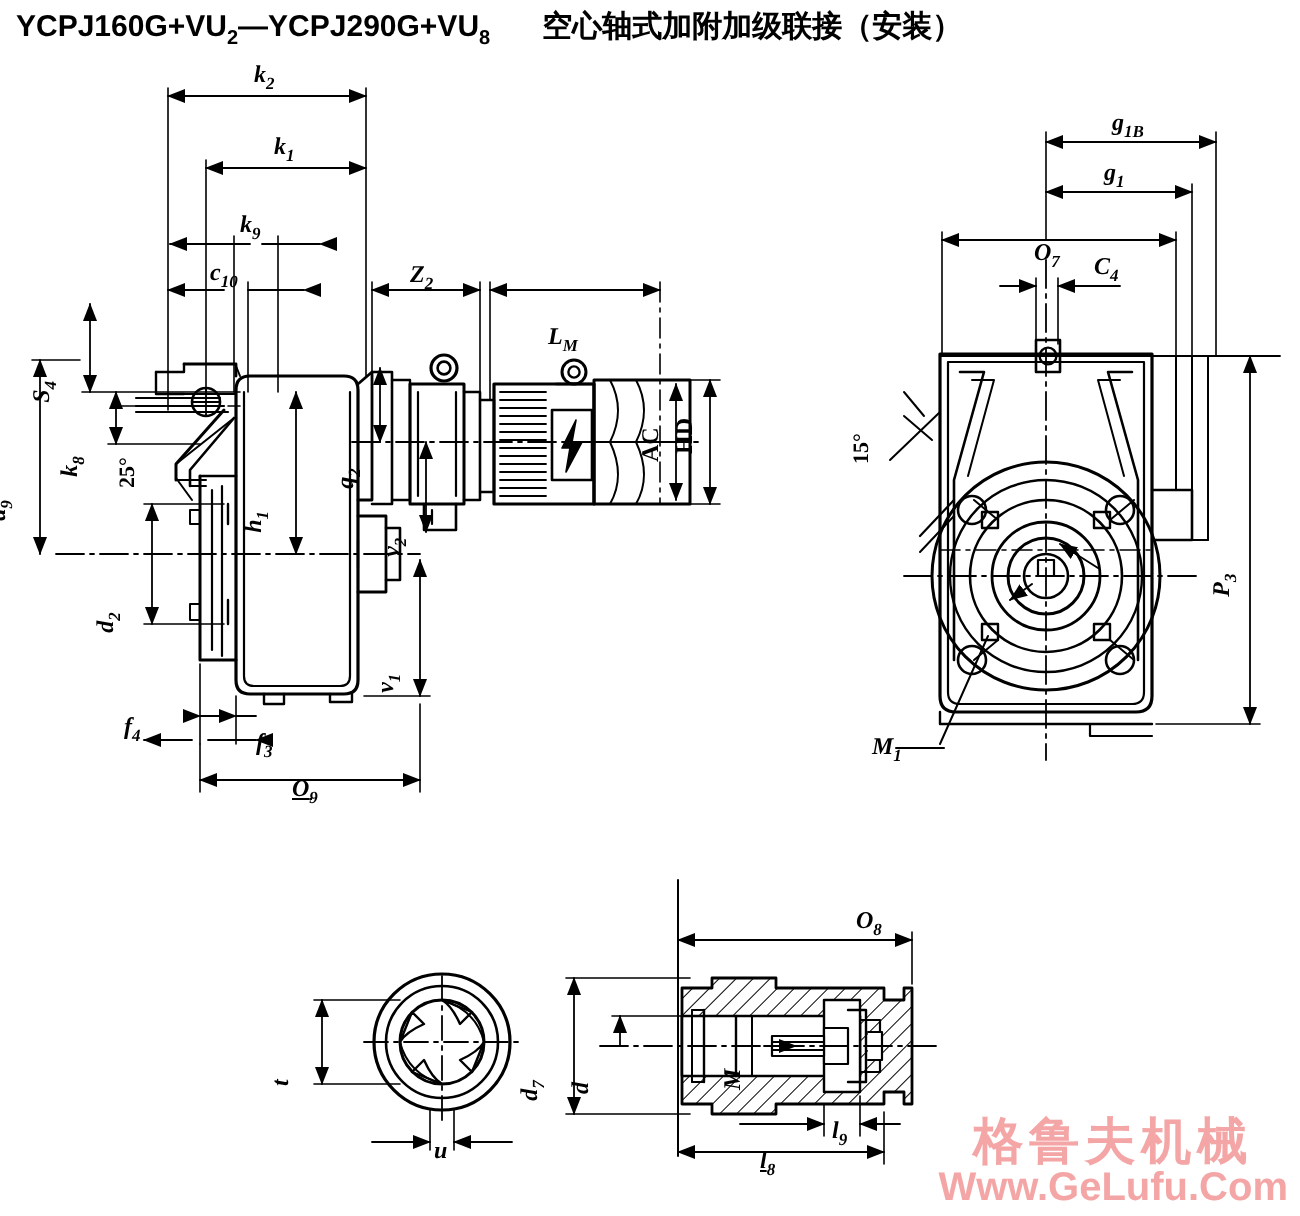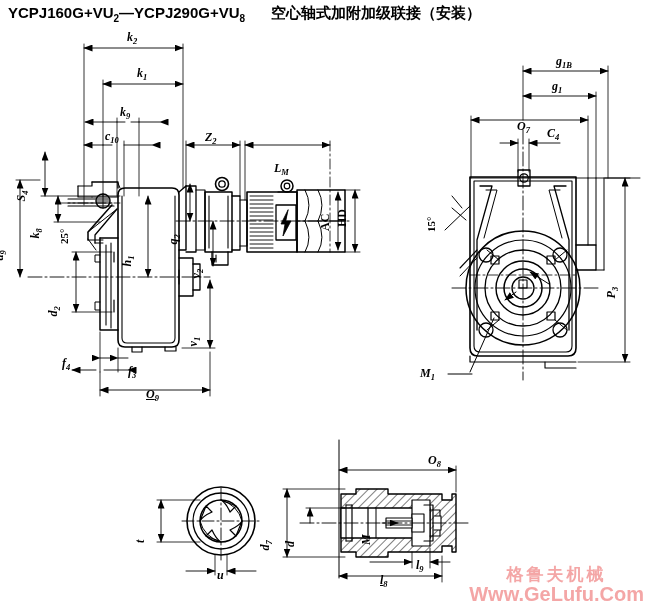--- a/index.html
+++ b/index.html
@@ -17,21 +17,21 @@
 
   .lbl{position:absolute;font-family:"Liberation Serif",serif;
        font-style:italic;font-weight:bold;font-size:12px;white-space:nowrap;}
   .lbl sub{font-style:italic;font-size:8.5px;}
   .lbl.up{transform:rotate(-90deg);transform-origin:left bottom;}
   .lbl.ang{font-style:normal;font-size:11px;}
   .lbl.rom{font-style:normal;}
 
   .wm{position:absolute;right:6px;bottom:4px;text-align:center;
       color:#f4a6a6;line-height:1.0;}
-  .wm .c{font-family:"DejaVu Sans",sans-serif;font-weight:bold;font-size:17px;
+  .wm .c{font-family:"DejaVu Sans",sans-serif;font-weight:bold;font-size:25px;
          letter-spacing:3px;}
   .wm .e{font-family:"Liberation Sans",sans-serif;font-weight:bold;font-size:20px;
          margin-top:1px;}
 </style>
 </head>
 <body>
 
 <div id="page">
 
   <div class="title">
@@ -416,21 +416,21 @@
   <div class="lbl up" style="left:202px;top:330px;">v<sub>1</sub></div>
   <div class="lbl up rom" style="left:350px;top:212px;">HD</div>
   <div class="lbl up rom" style="left:333px;top:216px;">AC</div>
   <div class="lbl up ang" style="left:70px;top:232px;">25°</div>
 
   <div class="lbl" style="left:556px;top:54px;font-family:Liberation Serif, serif;">g<sub>1B</sub></div>
   <div class="lbl" style="left:552px;top:79px;">g<sub>1</sub></div>
   <div class="lbl" style="left:517px;top:97px;margin-top:22px;">O<sub>7</sub></div>
   <div class="lbl" style="left:547px;top:126px;">C<sub>4</sub></div>
   <div class="lbl up" style="left:620px;top:282px;">P<sub>3</sub></div>
-  <div class="lbl" style="left:420px;top:366px;font-family:Liberation Serif, serif;">M<sub>1</sub></div>
+  <div class="lbl" style="left:436px;top:366px;font-family:Liberation Serif, serif;">M<sub>1</sub></div>
   <div class="lbl up ang" style="left:437px;top:220px;">15°</div>
 
   <div class="lbl up" style="left:148px;top:528px;">t</div>
   <div class="lbl" style="left:217px;top:568px;">u</div>
   <div class="lbl up" style="left:274px;top:534px;">d<sub>7</sub></div>
   <div class="lbl up" style="left:298px;top:532px;">d</div>
   <div class="lbl up" style="left:374px;top:530px;">M</div>
   <div class="lbl" style="left:389px;top:453px;margin-left:39px;">O<sub>8</sub></div>
   <div class="lbl" style="left:380px;top:573px;text-decoration:underline;">l<sub>8</sub></div>
   <div class="lbl" style="left:416px;top:558px;">l<sub>9</sub></div>

